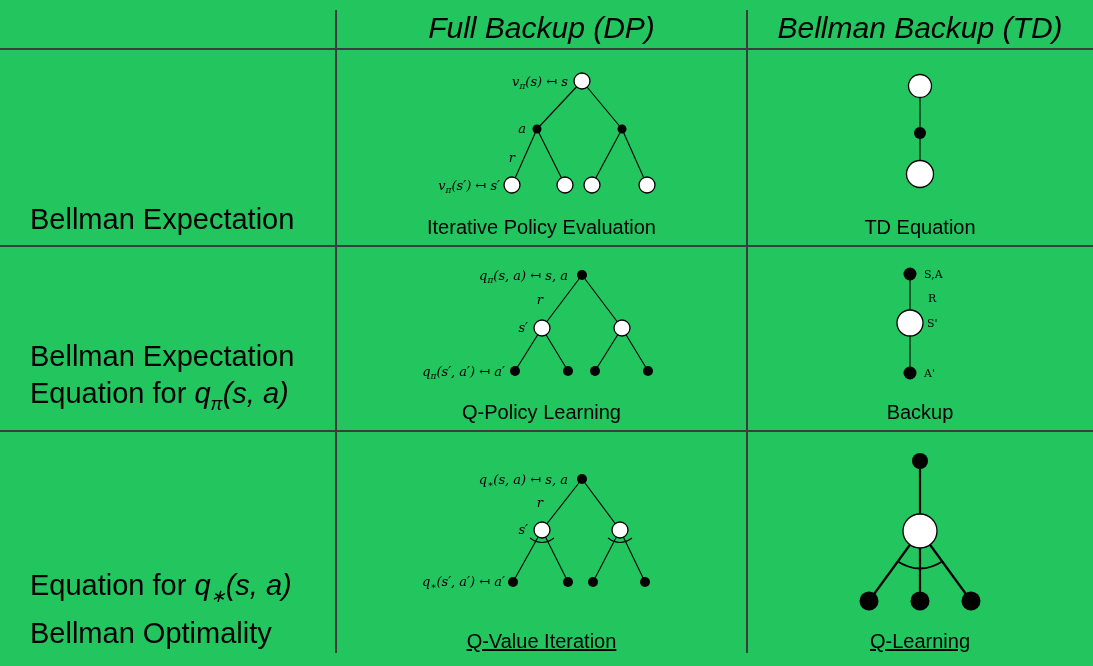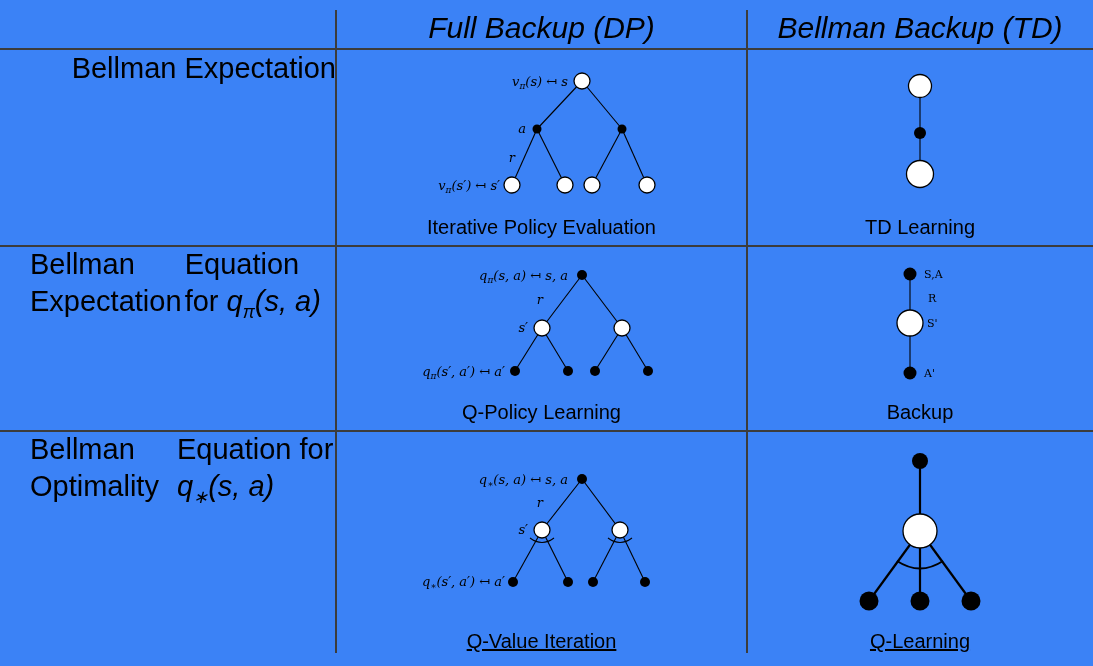--- a/index.html
+++ b/index.html
@@ -1,33 +1,33 @@
 <!DOCTYPE html>
 <html><head>
 <meta charset="utf-8">
 <style>
   html,body{margin:0;padding:0;background:#fff;}
   .slide{
-    position:relative;width:1093px;height:666px;background:#3b82f6;
+    position:relative;width:1093px;height:666px;background:#22c55e;
     font-family:"Liberation Sans",sans-serif;color:#000;overflow:hidden;
   }
   .grid{
     position:absolute;inset:0;display:grid;
     grid-template-columns:336px 411px 346px;
     grid-template-rows:50px 196px 185px 235px;
   }
   
   .vline{position:absolute;width:1.6px;background:#3c3c3c;top:10px;bottom:13px;}
   .v1{left:335px}.v2{left:746px}
   .hline{position:absolute;left:0;right:0;height:1.8px;background:#3c3c3c;}
   .h1{top:48px}.h2{top:245px}.h3{top:430px}
 
   .hcell{display:flex;align-items:flex-end;justify-content:center;
          font-style:italic;font-size:30px;padding-bottom:5px;}
-  .labelcell{display:flex;flex-direction:row;justify-content:flex-end;
+  .labelcell{display:flex;flex-direction:column;justify-content:flex-end;
              padding:0 0 8px 30px;font-size:29px;line-height:37px;}
   .labelcell .math{font-style:italic;}
   .labelcell sub{font-style:italic;font-size:0.62em;}
   .lastrow.labelcell{padding-bottom:14px;}
 
   .dcell{display:flex;flex-direction:column;align-items:center;min-width:0;}
   .dia{flex:1;display:flex;align-items:center;justify-content:center;}
   .caption{font-size:20px;padding-bottom:7px;white-space:nowrap;}
   .lastrow .caption{padding-bottom:13px;text-decoration:underline;}
 
@@ -88,21 +88,21 @@
 
     <div class="dcell">
       <div class="dia">
         <svg width="64" height="126" viewBox="0 0 64 126">
           <line class="edge" x1="32" y1="16" x2="32" y2="104"></line>
           <circle class="open" cx="32" cy="16" r="11.5" stroke-width="1.6"></circle>
           <circle class="solid" cx="32" cy="63" r="6"></circle>
           <circle class="open" cx="32" cy="104" r="13.5" stroke-width="1.6"></circle>
         </svg>
       </div>
-      <div class="caption">TD Learning</div>
+      <div class="caption">TD Equation</div>
     </div>
 
     <div class="labelcell">
       <div>Bellman Expectation</div>
       <div><span>Equation for </span><span class="math">q</span><sub>π</sub><span class="math">(s, a)</span></div>
     </div>
 
     <div class="dcell">
       <div class="dia">
         <svg width="240" height="122" viewBox="0 0 240 122">
@@ -140,22 +140,22 @@
           <text class="sl" x="54" y="16">S,A</text>
           <text class="sl" x="58" y="40">R</text>
           <text class="sl" x="57" y="65">S'</text>
           <text class="sl" x="54" y="115">A'</text>
         </svg>
       </div>
       <div class="caption">Backup</div>
     </div>
 
     <div class="labelcell lastrow">
+      <div><span>Equation for </span><span class="math">q</span><sub>∗</sub><span class="math">(s, a)</span></div>
       <div>Bellman Optimality</div>
-      <div><span>Equation for </span><span class="math">q</span><sub>∗</sub><span class="math">(s, a)</span></div>
     </div>
 
     <div class="dcell lastrow">
       <div class="dia">
         <svg width="240" height="128" viewBox="0 0 240 128">
           <g class="edge">
             <line x1="160" y1="12" x2="120" y2="63"></line>
               <line x1="160" y1="12" x2="198" y2="63"></line>
             <line x1="120" y1="63" x2="91" y2="115"></line>
               <line x1="120" y1="63" x2="146" y2="115"></line>

